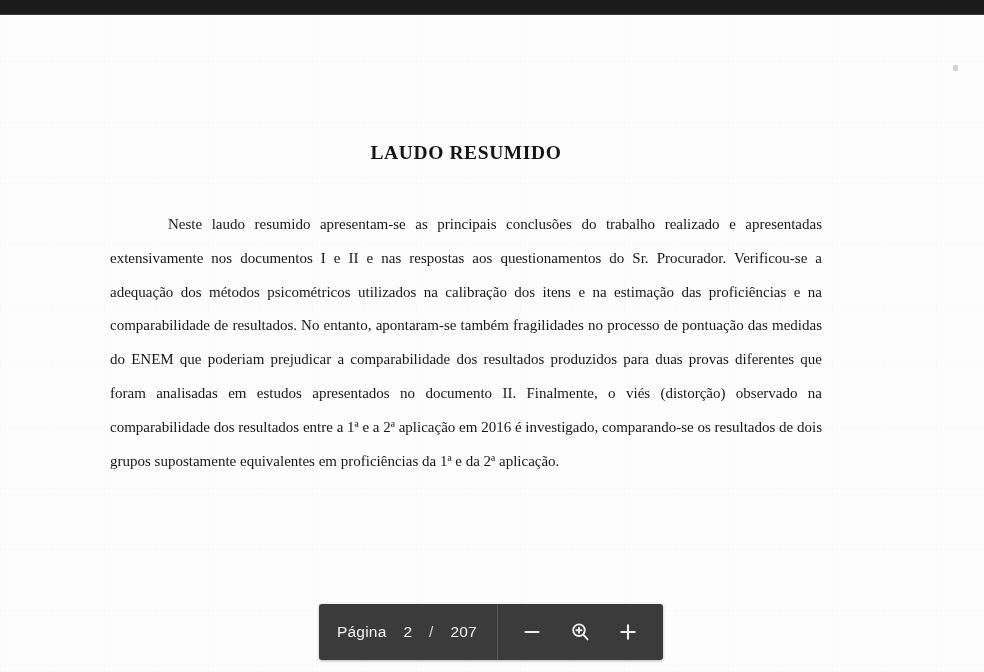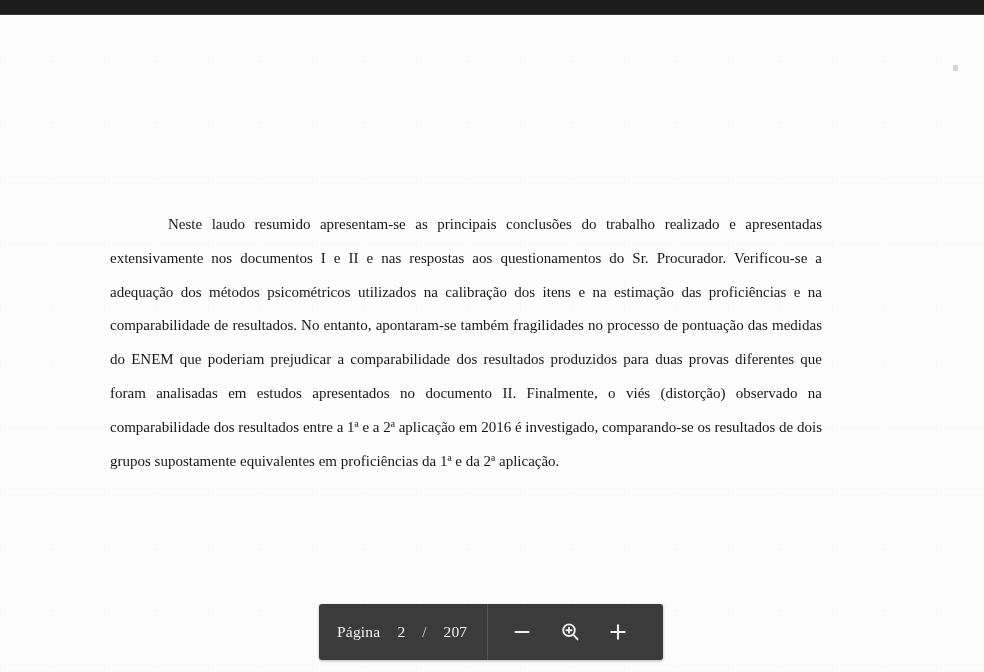--- a/index.html
+++ b/index.html
@@ -90,21 +90,21 @@
   .pdf-toolbar {
     position: absolute;
     left: 319px;
     top: 604px;
     width: 344px;
     height: 56px;
     background: #3b3b3b;
     border-radius: 3px;
     display: flex;
     align-items: stretch;
-    font-family: Liberation Serif, serif;
+    font-family: Liberation Sans, sans-serif;
     box-shadow: 0 1px 3px rgba(0,0,0,0.30);
     user-select: none;
   }
 
   .page-group {
     display: flex;
     align-items: center;
     gap: 17px;
     padding: 0 20px 0 18px;
     color: #f2f2f2;
@@ -154,20 +154,21 @@
 </head>
 <body>
 
 <div id="viewer">
 
   <div class="top-chrome"></div>
 
   <div class="page-surface">
     <div class="scan-speck"></div>
 
+    <div class="doc-title">LAUDO RESUMIDO</div>
 
     <div class="doc-body">Neste laudo resumido apresentam-se as principais conclusões do trabalho realizado e apresentadas extensivamente nos documentos I e II e nas respostas aos questionamentos do Sr. Procurador. Verificou-se a adequação dos métodos psicométricos utilizados na calibração dos itens e na estimação das proficiências e na comparabilidade de resultados. No entanto, apontaram-se também fragilidades no processo de pontuação das medidas do ENEM que poderiam prejudicar a comparabilidade dos resultados produzidos para duas provas diferentes que foram analisadas em estudos apresentados no documento II. Finalmente, o viés (distorção) observado na comparabilidade dos resultados entre a 1ª e a 2ª aplicação em 2016 é investigado, comparando-se os resultados de dois grupos supostamente equivalentes em proficiências da 1ª e da 2ª aplicação.</div>
   </div>
 
   <div class="pdf-toolbar">
 
     <div class="page-group">
       <span class="page-word">Página</span>
       <span class="page-current">2</span>
       <span class="page-sep">/</span>

